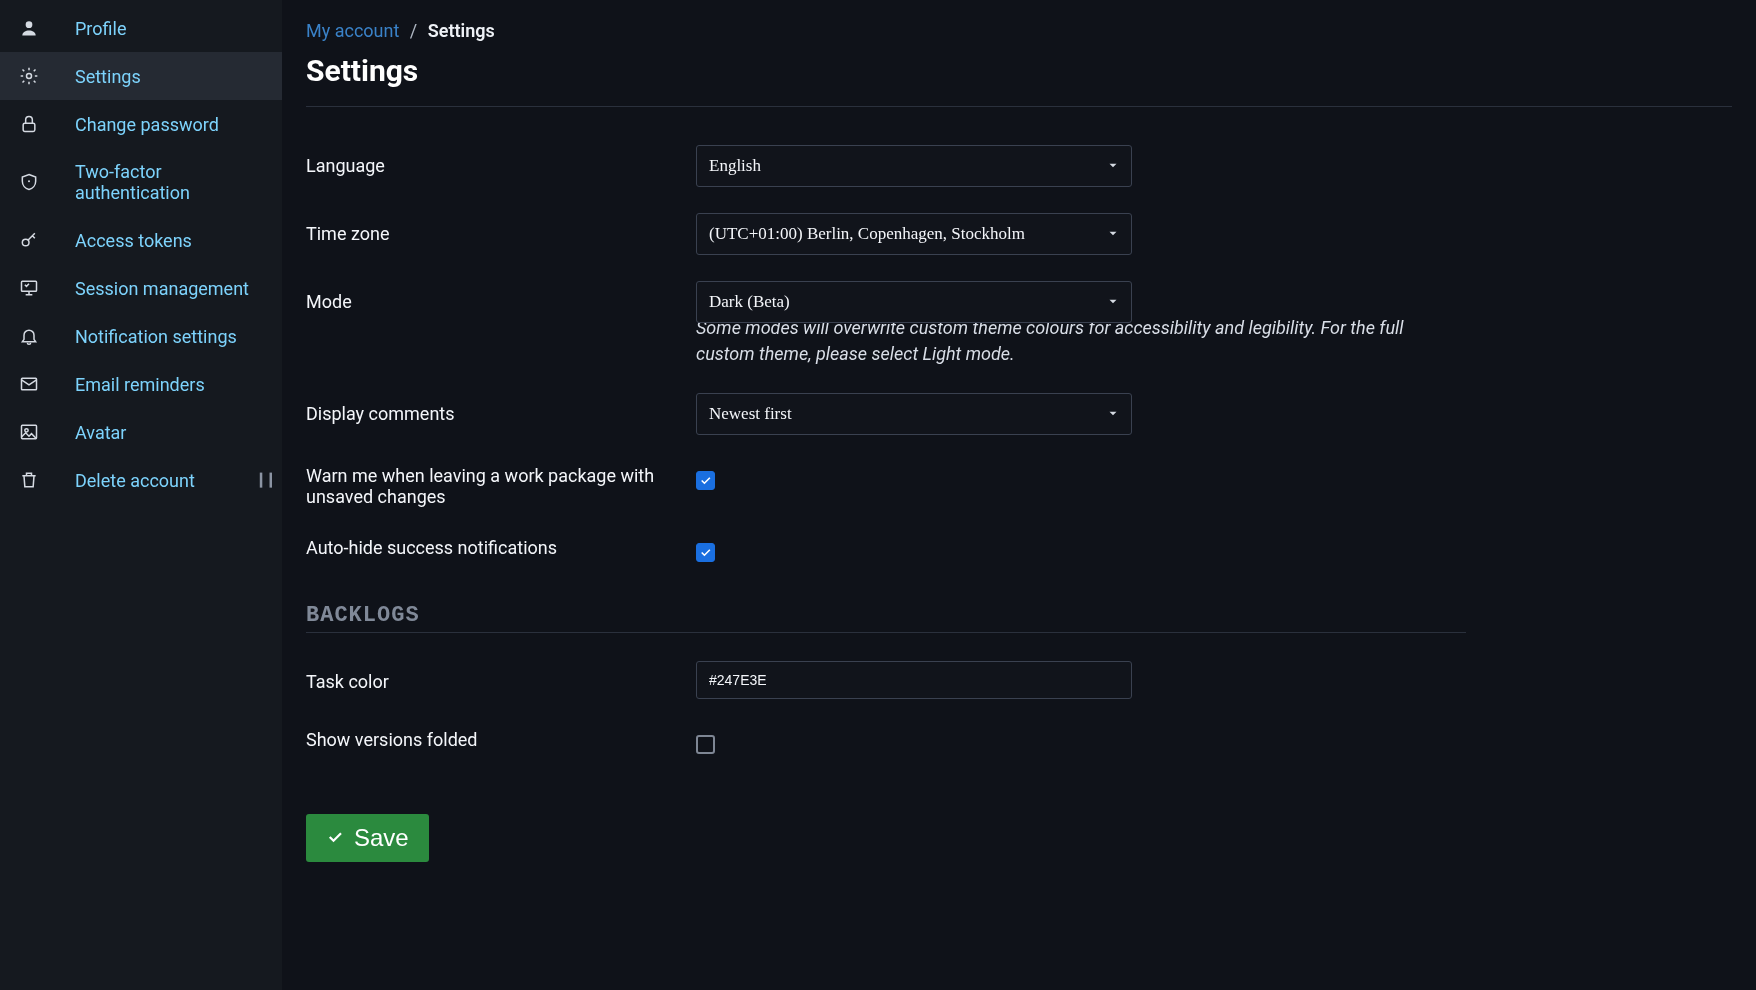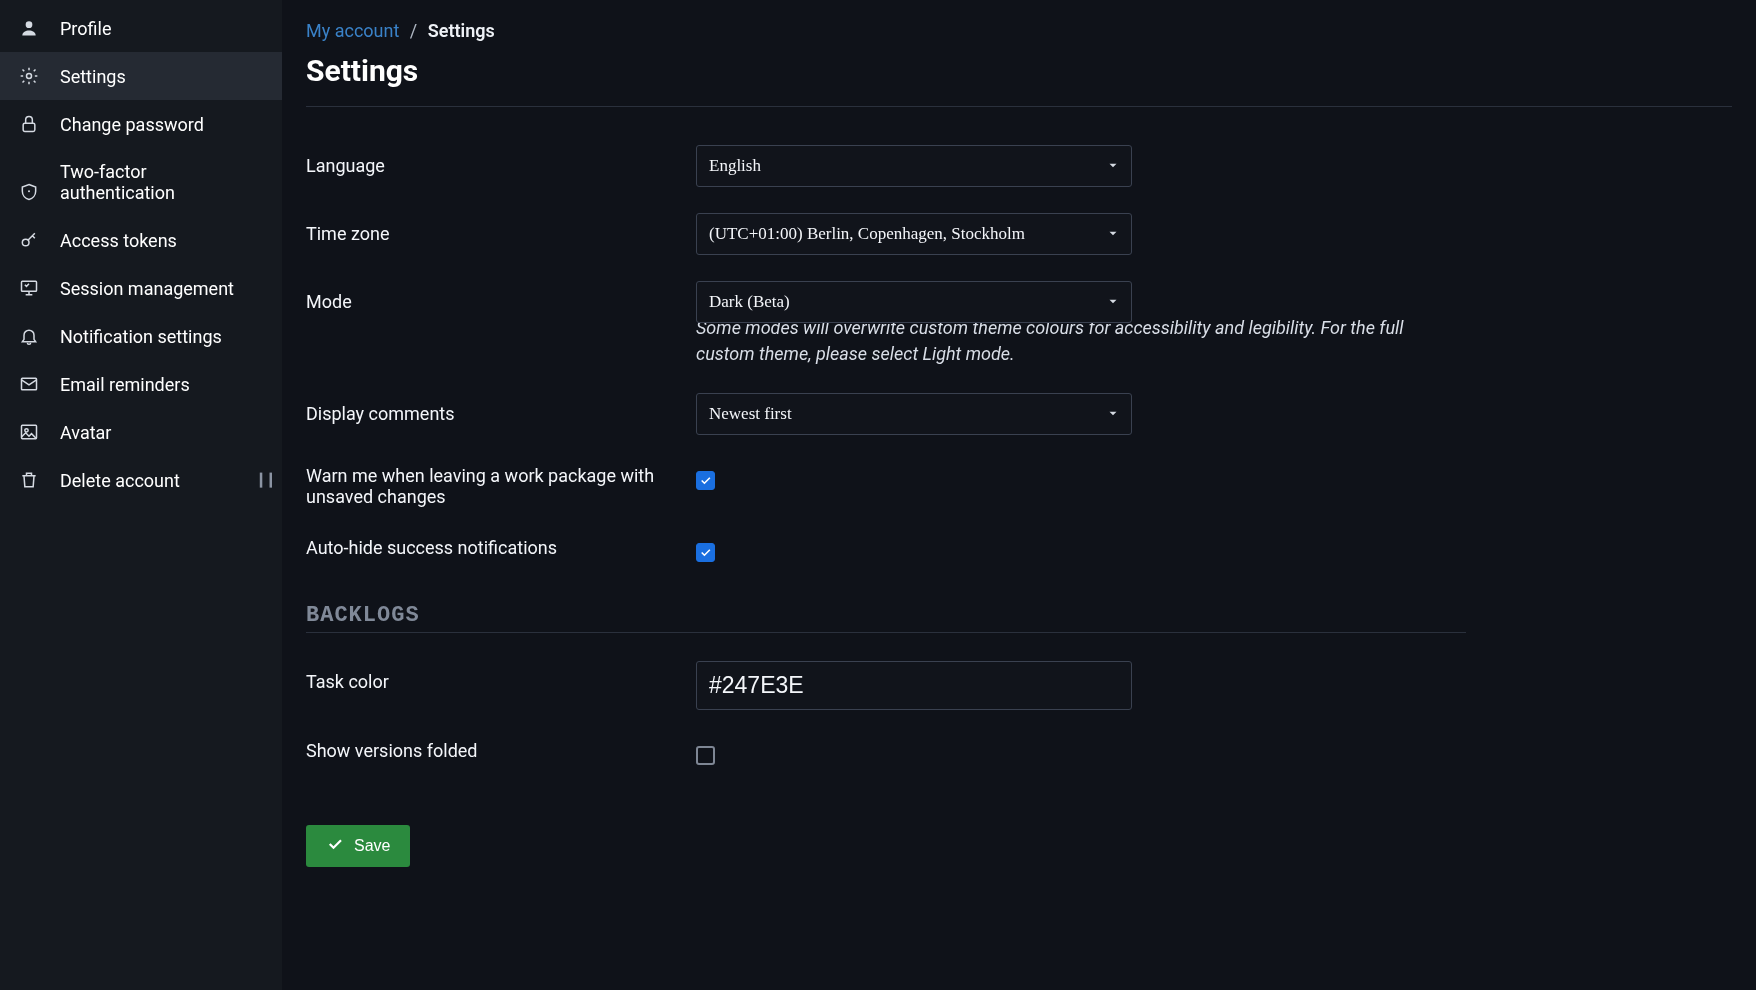--- a/index.html
+++ b/index.html
@@ -13,25 +13,25 @@
   .app { display: flex; min-height: 100vh; }
   
   .sidebar {
     width: 282px;
     background: #15191f;
     position: relative;
     padding-top: 4px;
   }
   .side-item {
     display: flex;
-    align-items: flex-end;
-    gap: 20px;
+    align-items: center;
+    gap: 35px;
     padding: 13px 18px;
     cursor: pointer;
-    color: #ffffff;
+    color: #7dd3fc;
     font-size: 18px;
   }
   .side-item.active { background: #252a33; }
   .side-icon {
     width: 22px; height: 22px;
     display: inline-flex;
     align-items: center; justify-content: center;
     color: #d5dae2;
     flex: 0 0 22px;
   }
@@ -144,32 +144,32 @@
     border: 0;
     border-top: 1px solid #2a303c;
     margin-bottom: 28px;
   }
   .text-input {
     width: 436px;
     background: #11141b;
     border: 1px solid #3a4150;
     border-radius: 3px;
     color: #f4f6fa;
-    font-size: 23px;
+    font-size: 14px;
     padding: 10px 12px;
   }
   .save-btn {
     display: inline-flex;
     align-items: center;
     gap: 10px;
     background: #2b8a3e;
     border: none;
     border-radius: 3px;
     color: #ffffff;
-    font-size: 16px;
+    font-size: 24px;
     padding: 10px 20px;
     cursor: pointer;
     margin-top: 30px;
   }
   .save-btn svg { width: 18px; height: 18px; stroke: #fff; stroke-width: 3; fill: none; }
 </style>
 </head>
 <body>
 
 <div class="app">

